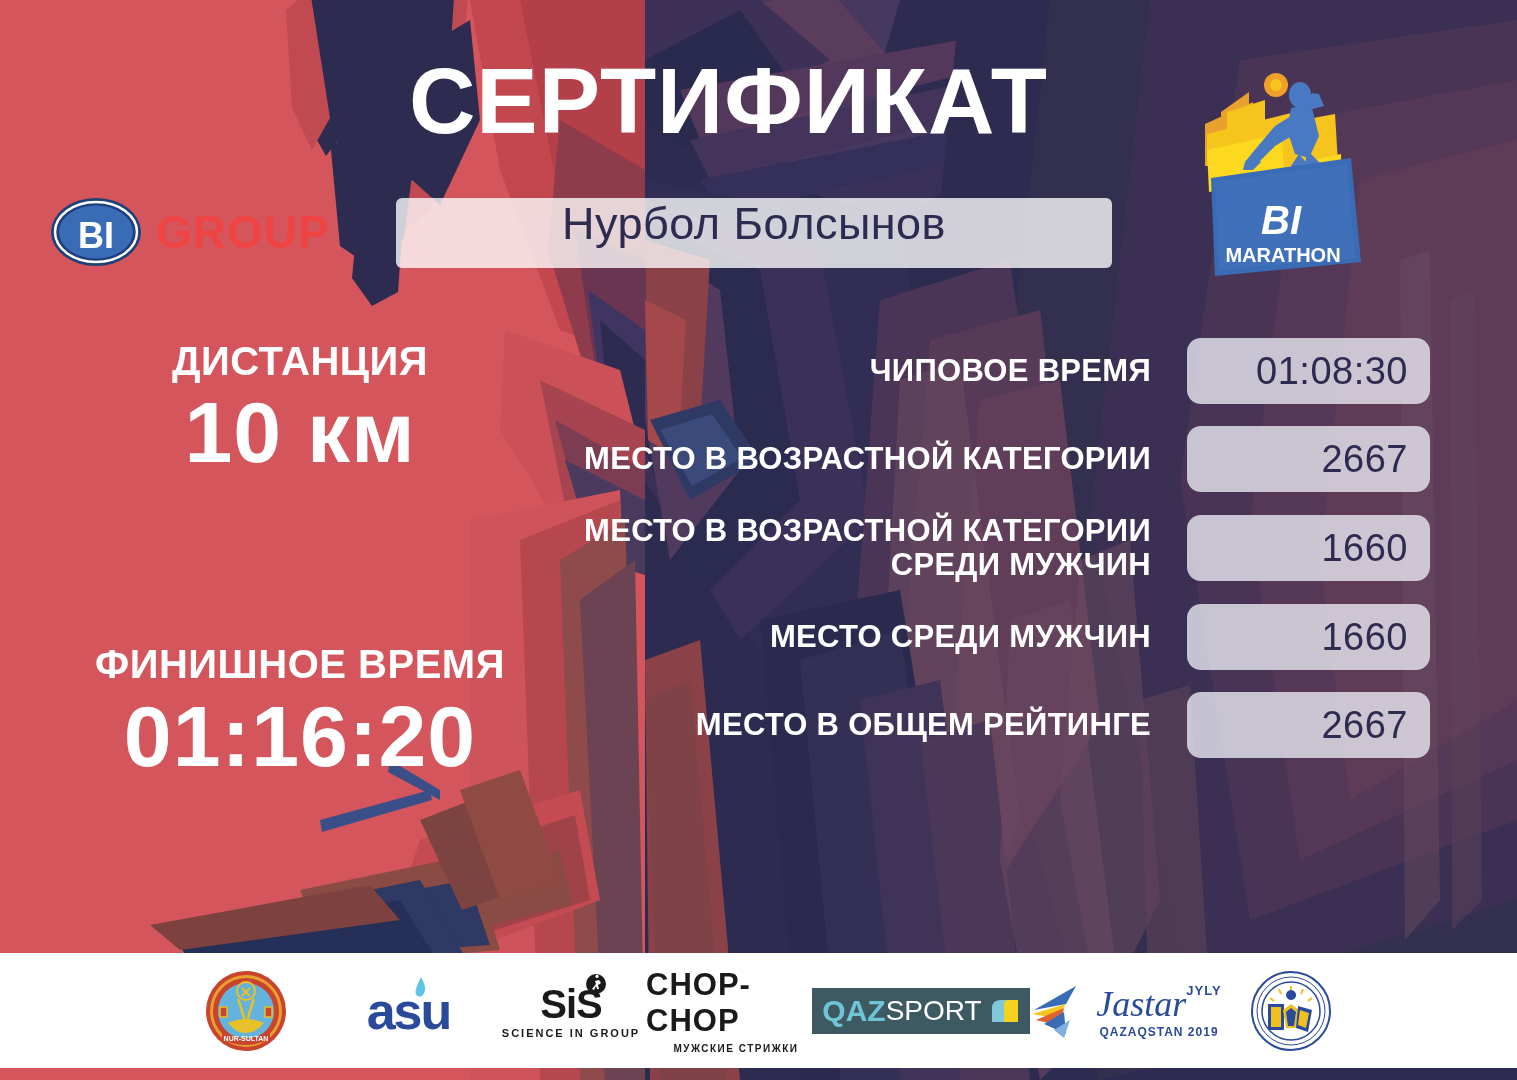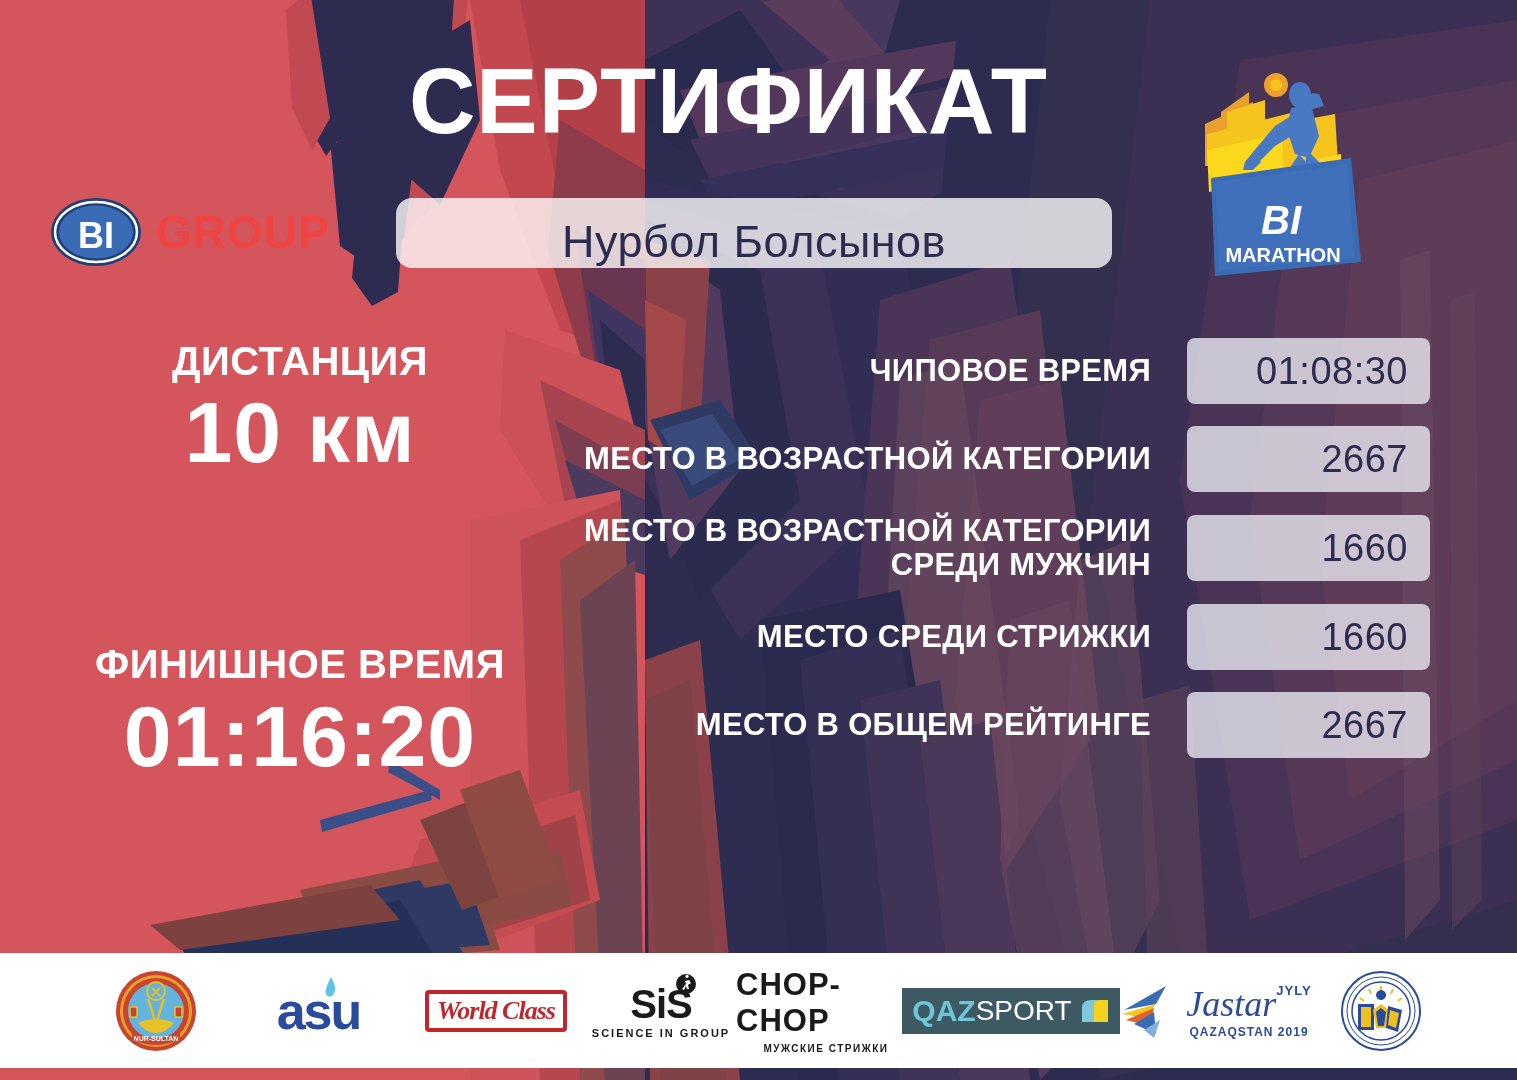--- a/index.html
+++ b/index.html
@@ -42,23 +42,23 @@
     display:flex; align-items:center; gap:12px;
   }
   .bigroup-word {
     color:#ef4444; font-size:46px; font-weight:bold; letter-spacing:1px;
   }
 
   .name-pill {
     position:absolute;
     left:396px; top:198px;
     width:716px; height:70px;
-    border-radius:16px;
+    border-radius:6px;
     background:rgba(255,255,255,0.78);
-    display:flex; align-items:flex-end; justify-content:center;
+    display:flex; align-items:flex-start; justify-content:center;
   }
   .name-pill span {
     color:#2e2b50; font-size:45px; letter-spacing:0.5px;
   }
 
   .marathon-logo { position:absolute; left:1183px; top:62px; width:200px; height:240px; }
 
   
   .left-col {
     position:absolute; left:60px; top:340px; width:480px;
@@ -81,21 +81,21 @@
     display:flex; align-items:center; justify-content:flex-end;
     margin-bottom:22px;
   }
   .stat-label {
     color:#ffffff; font-size:31px; font-weight:bold;
     text-align:right; line-height:1.1; letter-spacing:0.3px;
     padding-right:36px; flex:1;
   }
   .stat-value {
     width:243px; min-width:243px; height:66px;
-    border-radius:8px;
+    border-radius:14px;
     background:rgba(233,233,241,0.80);
     display:flex; align-items:center; justify-content:flex-end;
     padding-right:22px;
     color:#2e2b50; font-size:38px; letter-spacing:0.5px;
   }
 
   
   .wc-box{
     border:4px solid #c0272d;border-radius:4px;
     padding:2px 8px;background:#fff;
@@ -307,21 +307,21 @@
       <div class="stat-label">МЕСТО В ВОЗРАСТНОЙ КАТЕГОРИИ</div>
       <div class="stat-value">2667</div>
     </div>
 
     <div class="stat-row">
       <div class="stat-label">МЕСТО В ВОЗРАСТНОЙ КАТЕГОРИИ СРЕДИ МУЖЧИН</div>
       <div class="stat-value">1660</div>
     </div>
 
     <div class="stat-row">
-      <div class="stat-label">МЕСТО СРЕДИ СТРИЖКИ</div>
+      <div class="stat-label">МЕСТО СРЕДИ МУЖЧИН</div>
       <div class="stat-value">1660</div>
     </div>
 
     <div class="stat-row">
       <div class="stat-label">МЕСТО В ОБЩЕМ РЕЙТИНГЕ</div>
       <div class="stat-value">2667</div>
     </div>
 
   </div>
 
@@ -346,23 +346,20 @@
 
     <div class="sponsor" style="width:175px">
       <div style="position:relative;display:inline-block;">
         <span class="asu-word">asu</span>
         <svg width="16" height="22" viewBox="0 0 16 22" style="position:absolute;left:46px;top:-4px;">
           <path d="M8 0 C12 8 14 12 10 18 C6 22 1 18 3 12 C4 8 6 4 8 0 Z" fill="#5fc3e4"></path>
         </svg>
       </div>
     </div>
 
-    <div class="sponsor" style="width:180px">
-      <span class="wc-box">World Class</span>
-    </div>
 
     <div class="sponsor" style="width:150px;flex-direction:column;">
       <div style="position:relative;">
         <span class="sis-word">SiS</span>
         <svg width="20" height="20" viewBox="0 0 20 20" style="position:absolute;right:-4px;top:-8px;">
           <circle cx="10" cy="10" r="10" fill="#1a1a1a"></circle>
           <path d="M11 4 a1.6 1.6 0 1 1 0.1 0 Z" fill="#ffffff"></path>
           <path d="M6 15 L10 10 L9 7 L13 6 L15 9 L12 11 L13 15 L11 15 L10 12 L8 16 Z" fill="#ffffff"></path>
         </svg>
       </div>

